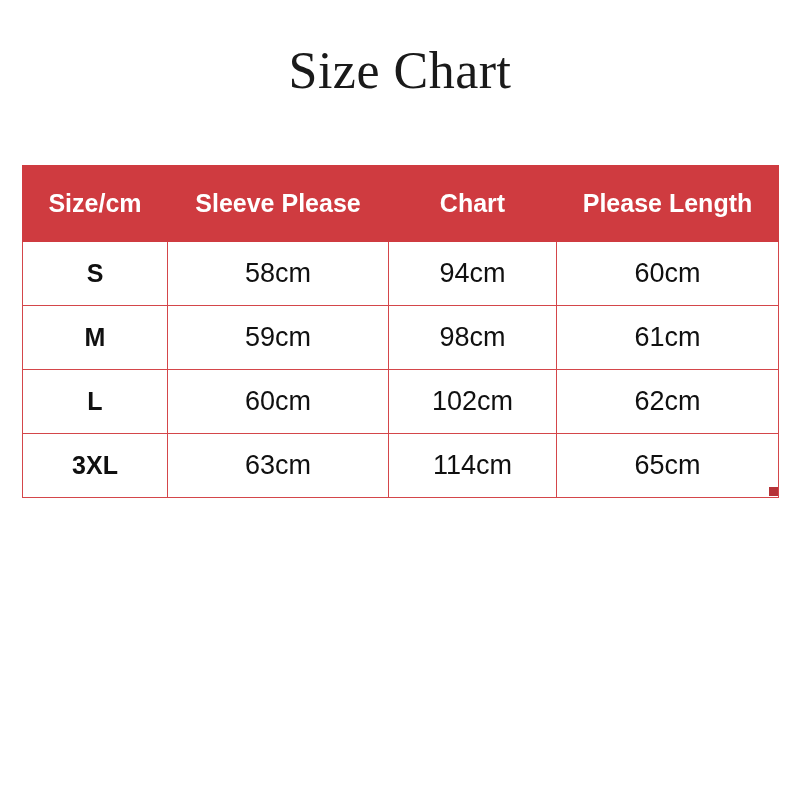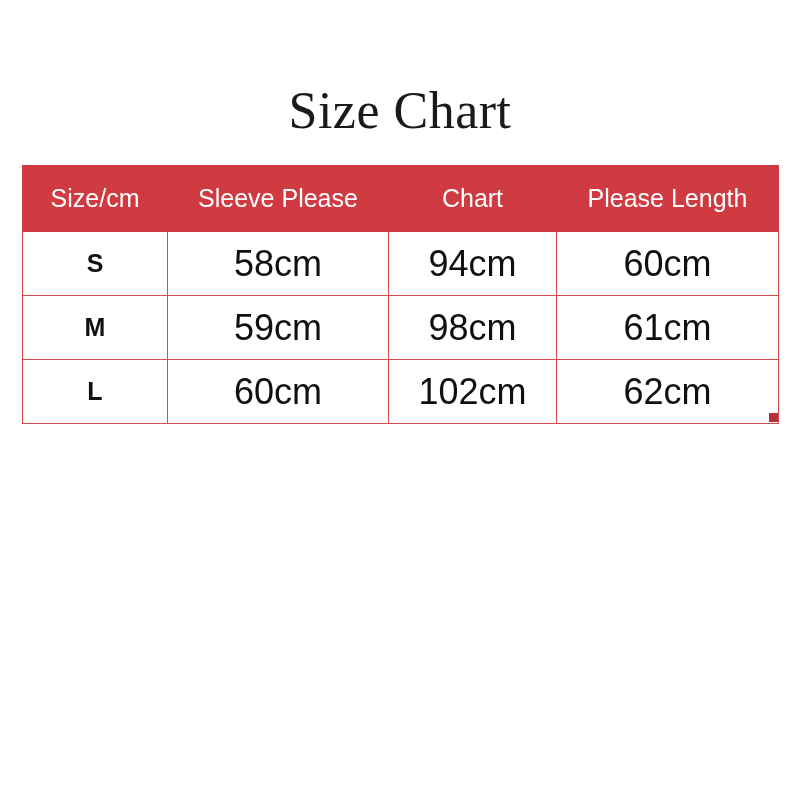--- a/index.html
+++ b/index.html
@@ -22,21 +22,21 @@
     position: relative;
   }
   .title {
     text-align: center;
     font-family: "Liberation Serif", serif;
     font-size: 52px;
     line-height: 1;
     font-weight: 400;
     color: #1a1a1a;
     margin: 0;
-    padding-top: 85px;
+    padding-top: 45px;
     letter-spacing: 0.5px;
   }
   .table-wrap {
     position: absolute;
     left: 22px;
     top: 165px;
     width: 756px;
   }
   table.size-chart {
     border-collapse: collapse;
@@ -46,35 +46,35 @@
   }
   table.size-chart col.c-size { width: 145px; }
   table.size-chart col.c-sleeve { width: 221px; }
   table.size-chart col.c-bust { width: 168px; }
   table.size-chart col.c-length { width: 222px; }
 
   table.size-chart thead th {
     background: #cf3b40;
     color: #ffffff;
     font-size: 25px;
-    font-weight: normal;
-    height: 66px;
+    font-weight: bold;
+    height: 76px;
     text-align: center;
     vertical-align: middle;
     border: 1px solid #cf3b40;
     padding: 0 4px;
     box-sizing: border-box;
     white-space: nowrap;
   }
   table.size-chart tbody td {
     height: 64px;
     text-align: center;
     vertical-align: middle;
     border: 1px solid #d4464a;
-    font-size: 36px;
+    font-size: 27px;
     color: #101010;
     background: #ffffff;
     padding: 0 4px;
     box-sizing: border-box;
     white-space: nowrap;
   }
   table.size-chart tbody td.sz {
     font-weight: bold;
     font-size: 25px;
   }
@@ -133,19 +133,25 @@
           <td>59cm</td>
           <td>98cm</td>
           <td>61cm</td>
         </tr>
         <tr>
           <td class="sz">L</td>
           <td>60cm</td>
           <td>102cm</td>
           <td>62cm</td>
         </tr>
+        <tr>
+          <td class="sz">3XL</td>
+          <td>63cm</td>
+          <td>114cm</td>
+          <td>65cm</td>
+        </tr>
       </tbody>
     </table>
     <div class="corner-mark"></div>
   </div>
 
 
 </div>
 
 </body></html>

